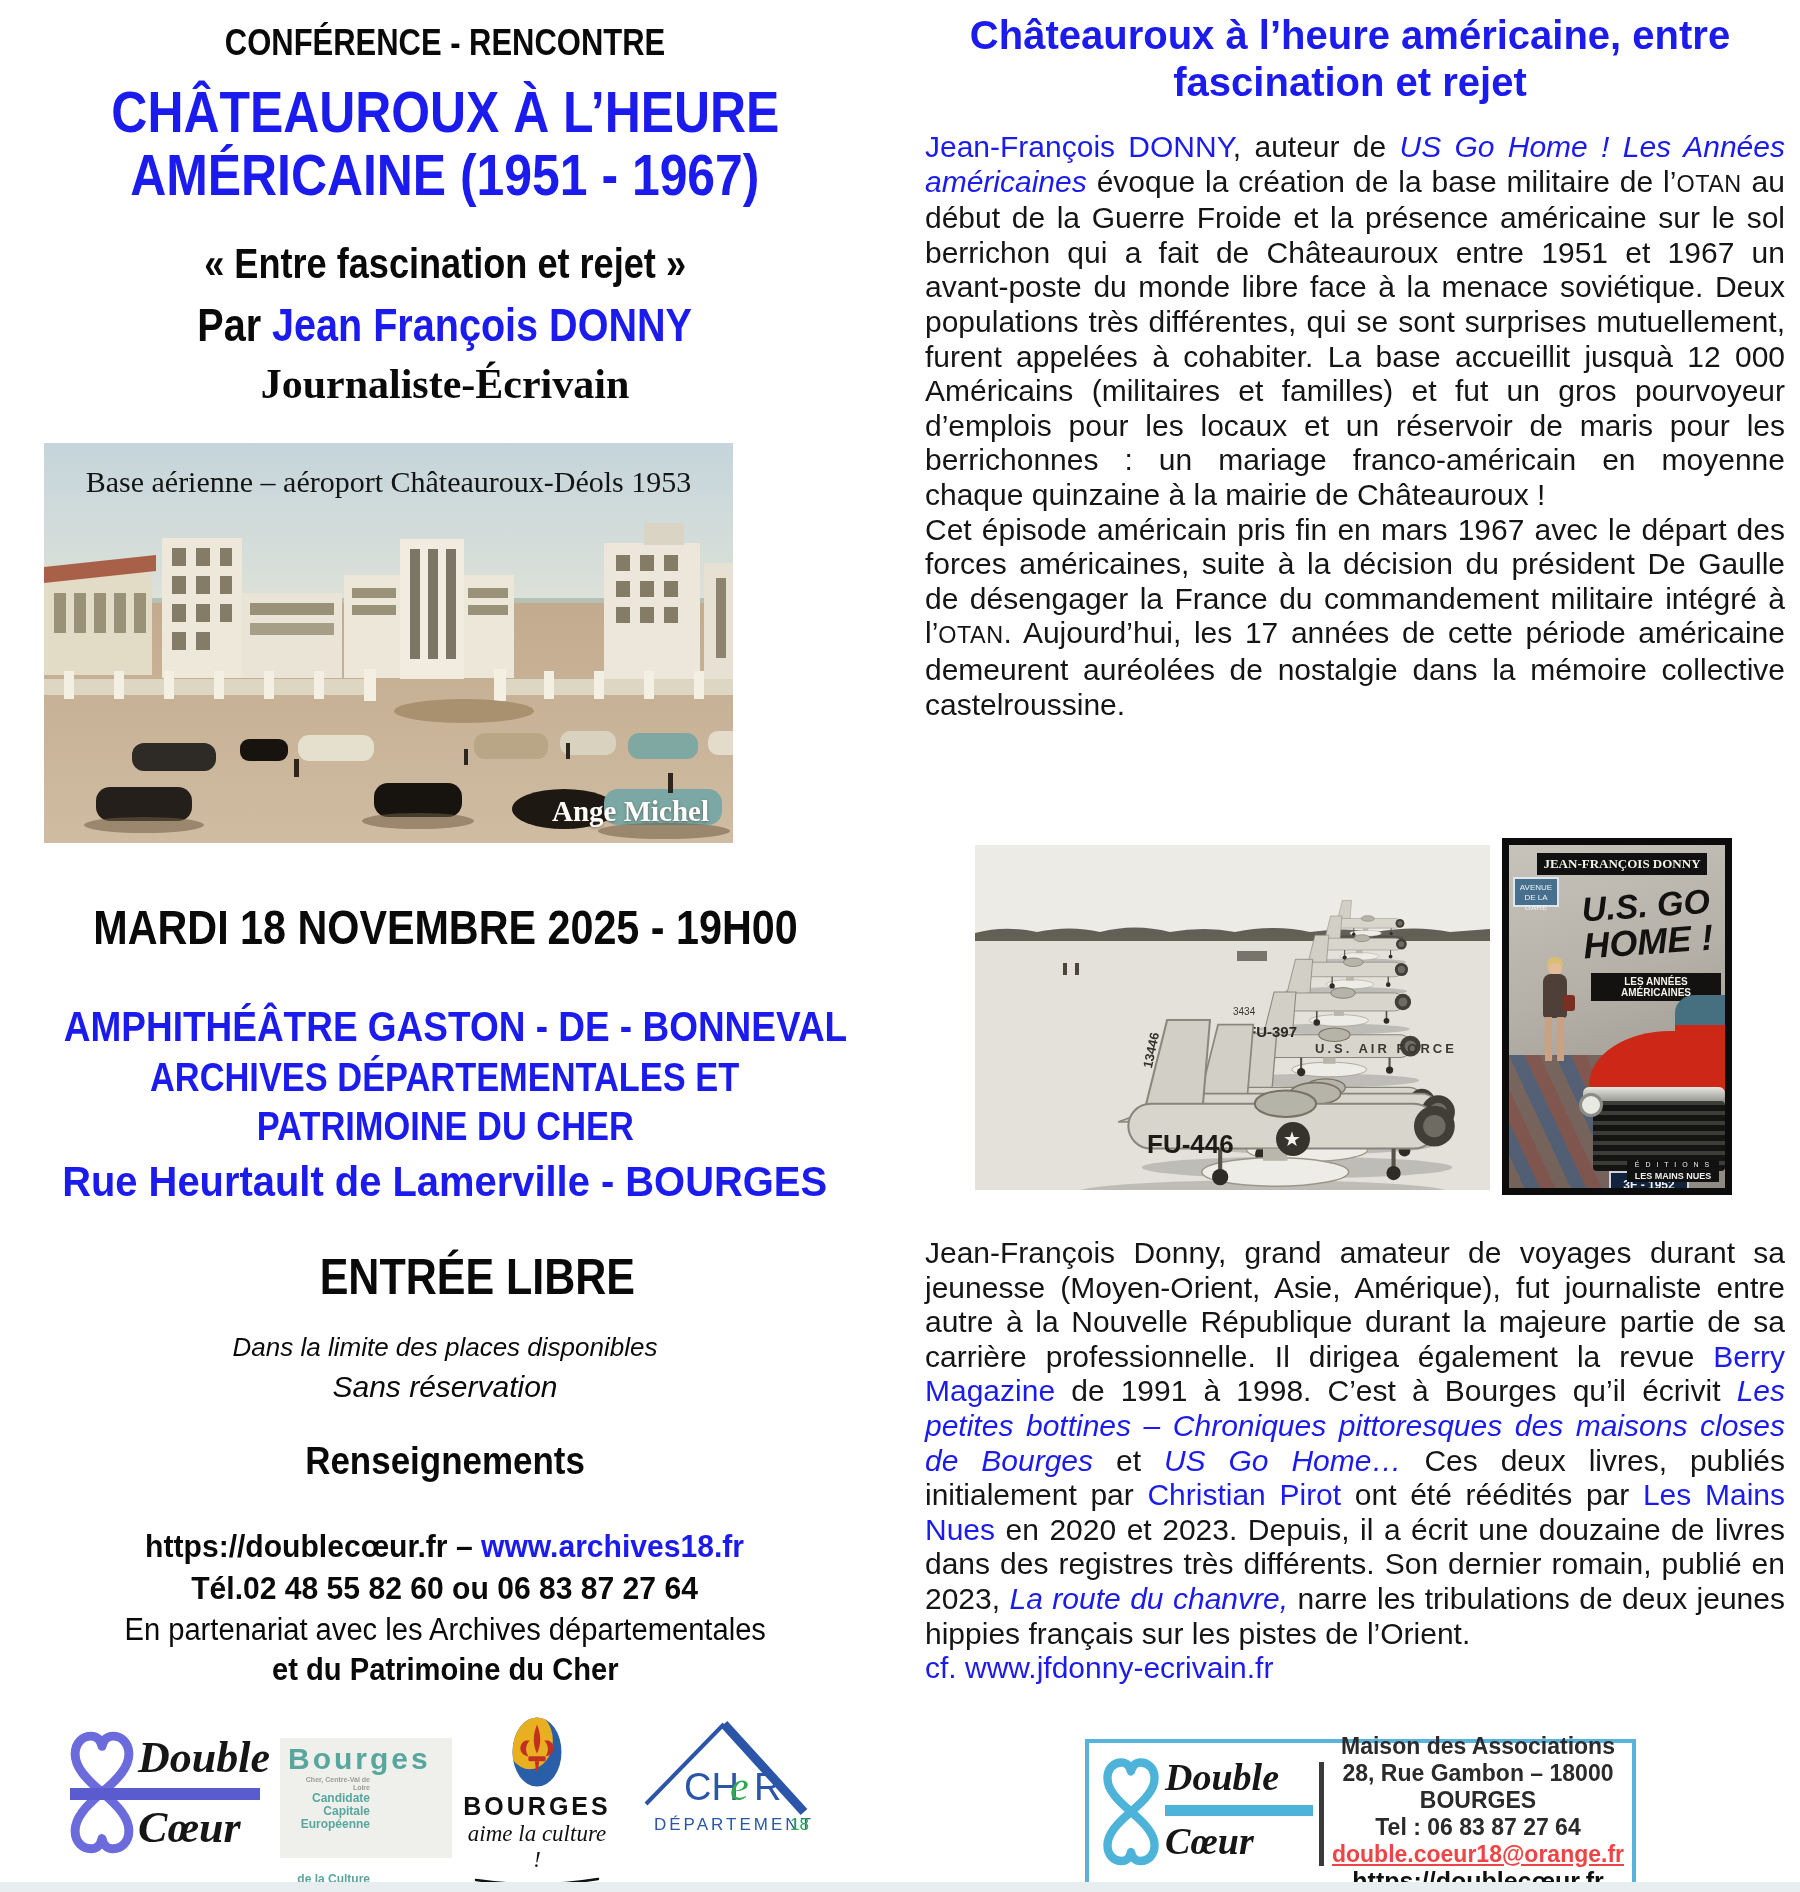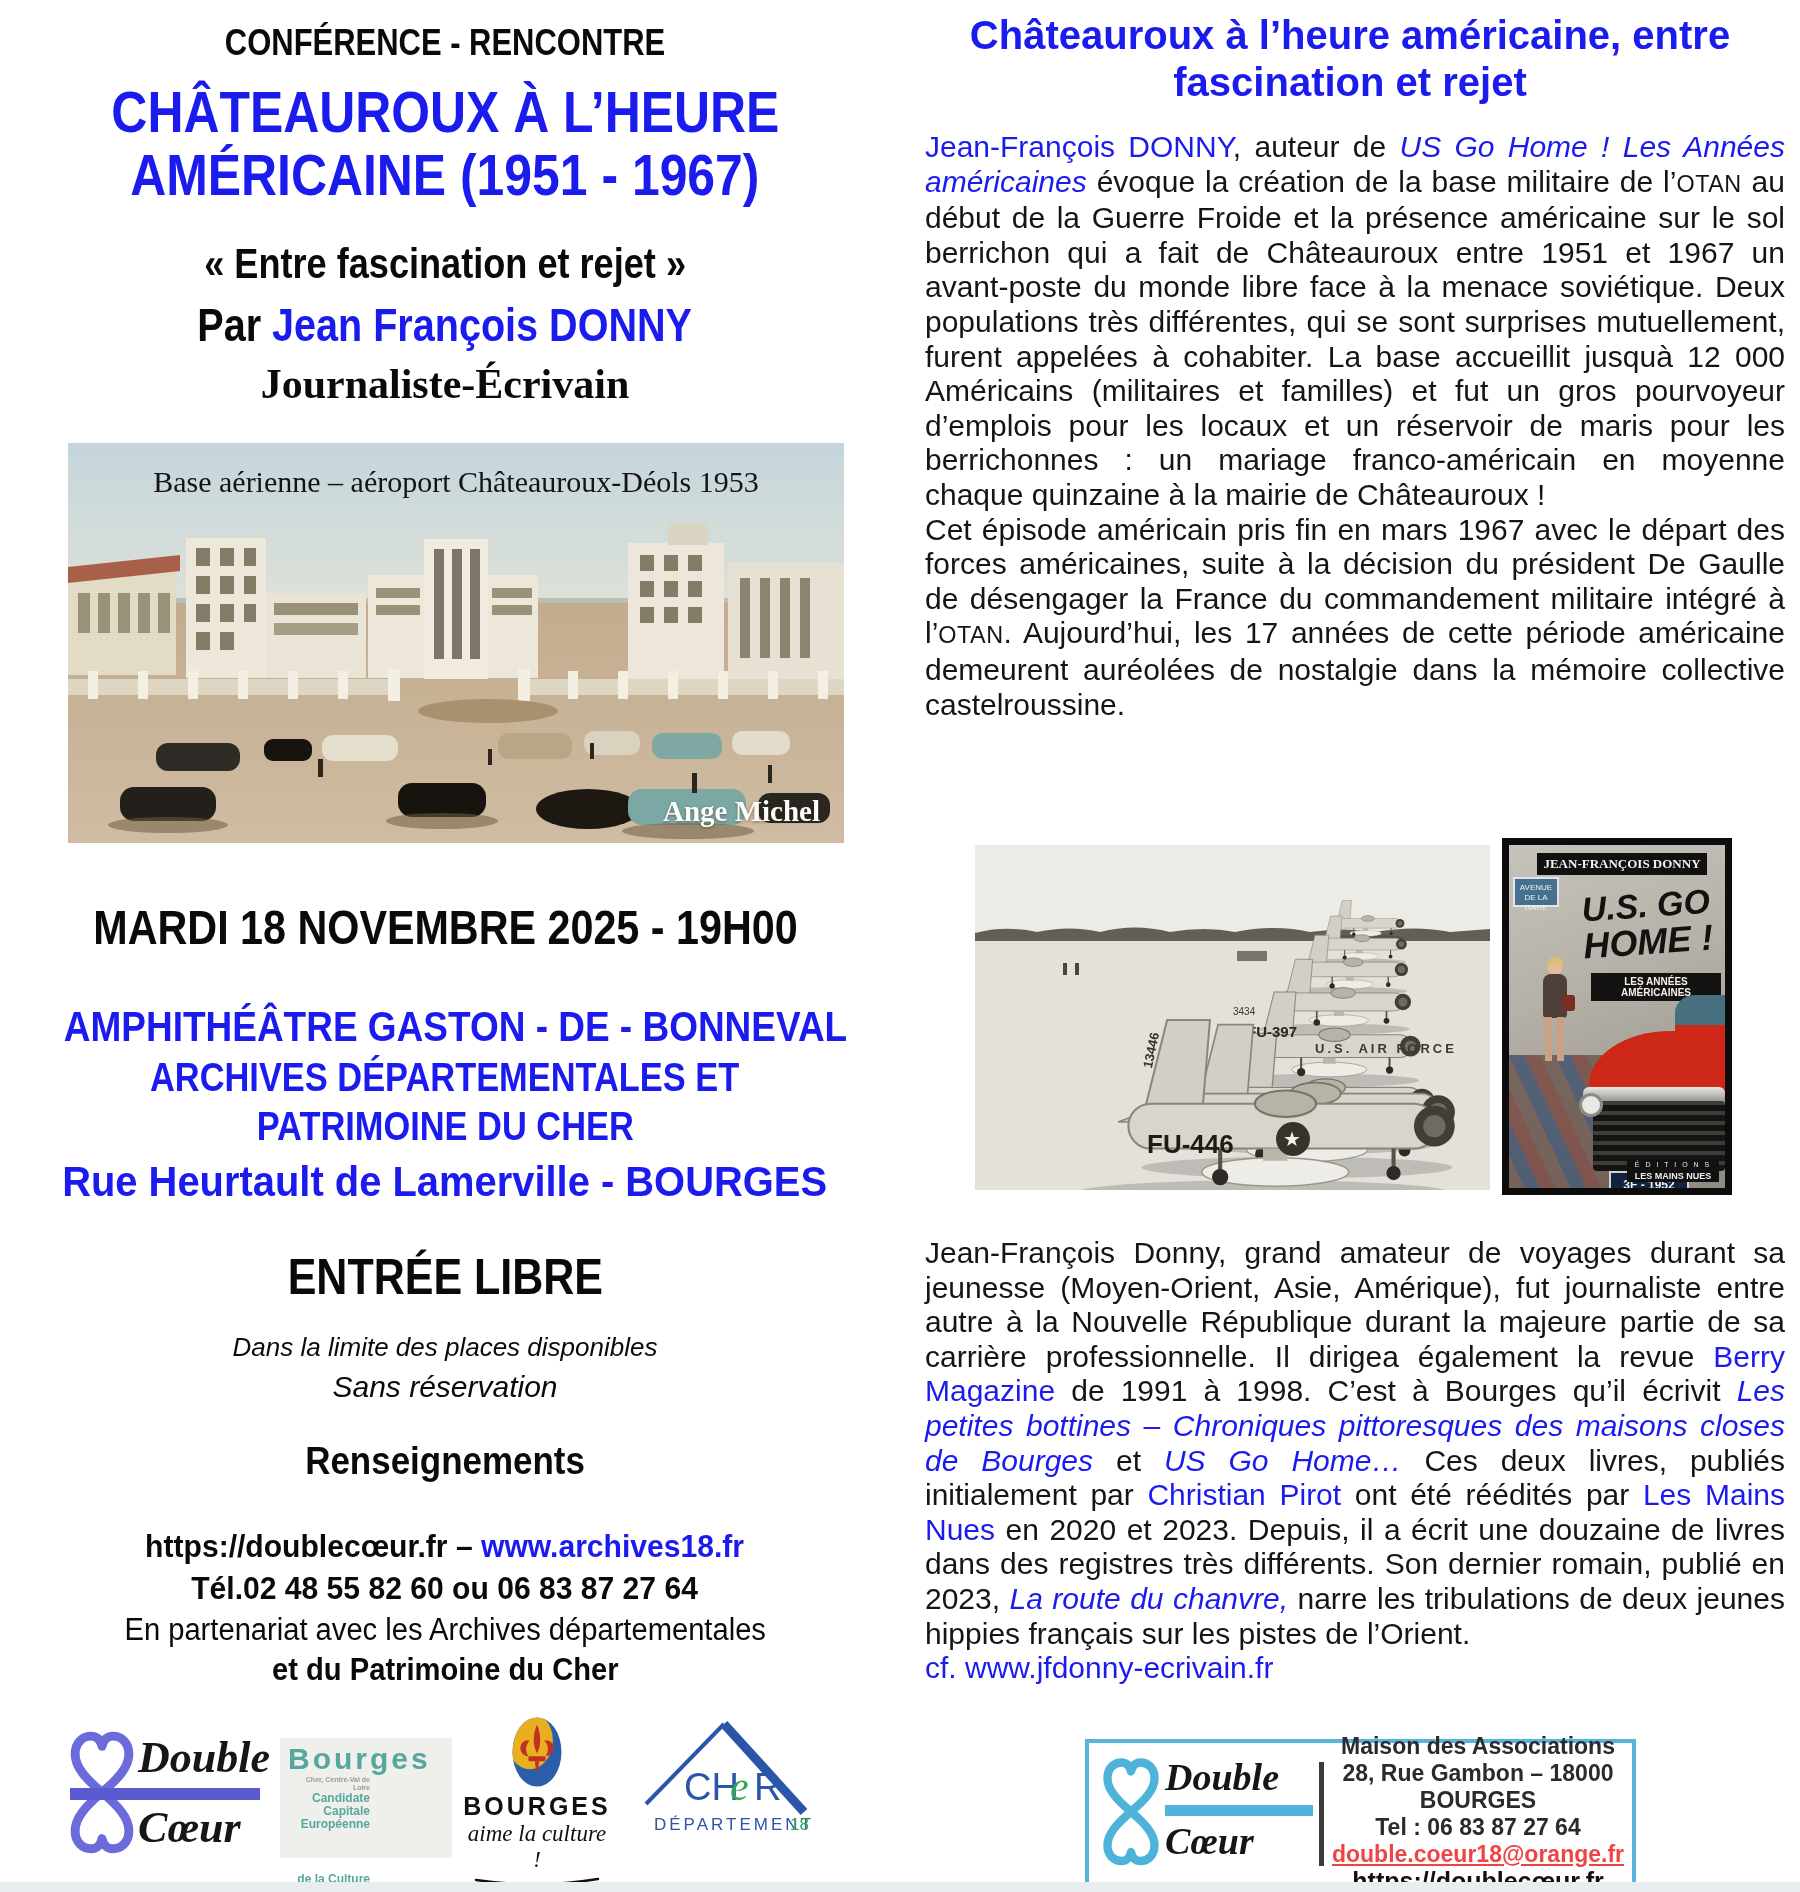--- a/index.html
+++ b/index.html
@@ -9,21 +9,21 @@
   .ctr{text-align:center;width:100%;}
   .cond{display:inline-block;transform:scaleX(.86);transform-origin:center;white-space:nowrap;}
   .blue{color:#1b1bee;}
   .b{color:#1b1bee;}
   .bi{color:#1b1bee;font-style:italic;}
   .sc{font-size:.78em;letter-spacing:.5px;}
   .serif{font-family:"Liberation Serif",serif;}
   .jpara{ text-align:justify;font-size:30px;line-height:34.6px;color:#151515;}
   .jpara p{margin:0;}
   
-  .photo1{left:68px;top:443px;width:776px;height:400px;overflow:hidden;background:#4d7c0f;}
+  .photo1{left:44px;top:443px;width:689px;height:400px;overflow:hidden;background:#4d7c0f;}
   .photo1 .caption{top:22px;font-family:"Liberation Serif",serif;font-size:30px;color:#141414;}
   .photo1 .credit{right:24px;top:352px;font-family:"Liberation Serif",serif;font-weight:bold;
                   font-size:29px;color:#fdfdfd;text-shadow:0 1px 3px rgba(60,40,20,.55);}
   
   .rtitle{font-size:40px;line-height:47px;font-weight:bold;color:#1b1bee;}
   
   .ibox{left:1085px;top:1739px;width:543px;height:141px;border:4px solid #58b4da;background:#fff;
         display:flex;align-items:center;}
   .ibox .addr{font-size:23px;line-height:27px;font-weight:bold;color:#2b2b2b;text-align:center;flex:1;}
   .ibox .em{color:#ef4444;text-decoration:underline;}
@@ -188,21 +188,21 @@
       <div class="abs credit">Ange Michel</div>
     </div>
 
     <div class="abs ctr" style="top:900px;font-size:48px;font-weight:bold;"><span class="cond">MARDI 18 NOVEMBRE  2025 - 19H00</span></div>
 
     <div class="abs ctr blue" style="top:1002px;font-size:43px;font-weight:bold;"><span class="cond">AMPHITHÉÂTRE GASTON - DE - BONNEVAL</span></div>
     <div class="abs ctr blue" style="top:1055px;font-size:40px;font-weight:bold;"><span class="cond">ARCHIVES DÉPARTEMENTALES ET</span></div>
     <div class="abs ctr blue" style="top:1104px;font-size:40px;font-weight:bold;"><span class="cond">PATRIMOINE DU CHER</span></div>
     <div class="abs ctr blue" style="top:1158px;font-size:42px;font-weight:bold;"><span class="cond" style="transform:scaleX(.95);">Rue Heurtault de Lamerville - BOURGES</span></div>
 
-    <div class="abs ctr" style="top:1248px;font-size:50px;font-weight:bold;"><span class="cond">ENTRÉE LIBRE</span></div>
+    <div class="abs ctr" style="top:1248px;font-size:50px;font-weight:bold;padding-left:32px;"><span class="cond">ENTRÉE LIBRE</span></div>
 
     <div class="abs ctr" style="top:1332px;font-size:26px;font-style:italic;">Dans la limite des places disponibles</div>
     <div class="abs ctr" style="top:1370px;font-size:30px;font-style:italic;">Sans réservation</div>
 
     <div class="abs ctr" style="top:1440px;font-size:38px;font-weight:bold;"><span class="cond" style="transform:scaleX(.92);">Renseignements</span></div>
 
     <div class="abs ctr" style="top:1528px;font-size:32px;font-weight:bold;"><span class="cond" style="transform:scaleX(.94);"><span>https://doublecœur.fr – </span><span class="b">www.archives18.fr</span></span></div>
     <div class="abs ctr" style="top:1570px;font-size:32px;font-weight:bold;"><span class="cond" style="transform:scaleX(.94);">Tél.02 48 55 82 60 ou 06 83 87 27 64</span></div>
     <div class="abs ctr" style="top:1612px;font-size:31px;font-weight:normal;"><span class="cond" style="transform:scaleX(.94);">En partenariat avec les Archives départementales</span></div>
     <div class="abs ctr" style="top:1652px;font-size:31px;font-weight:bold;"><span class="cond" style="transform:scaleX(.94);">et du Patrimoine du Cher</span></div>

